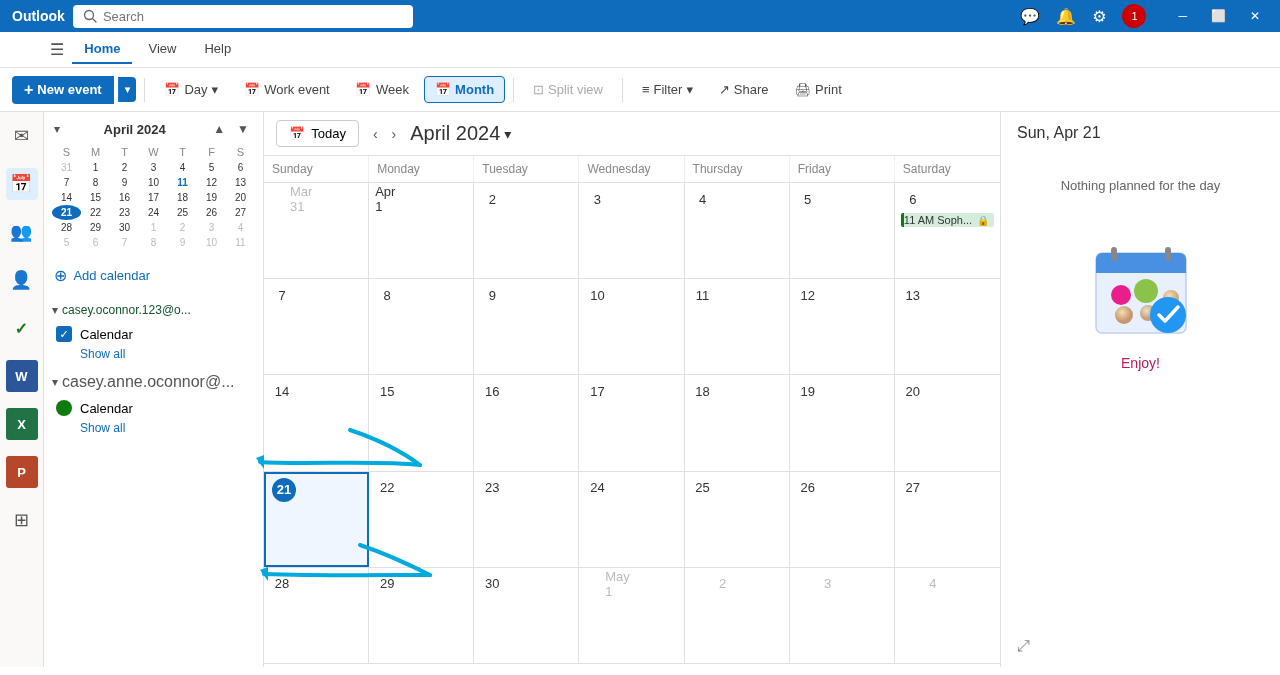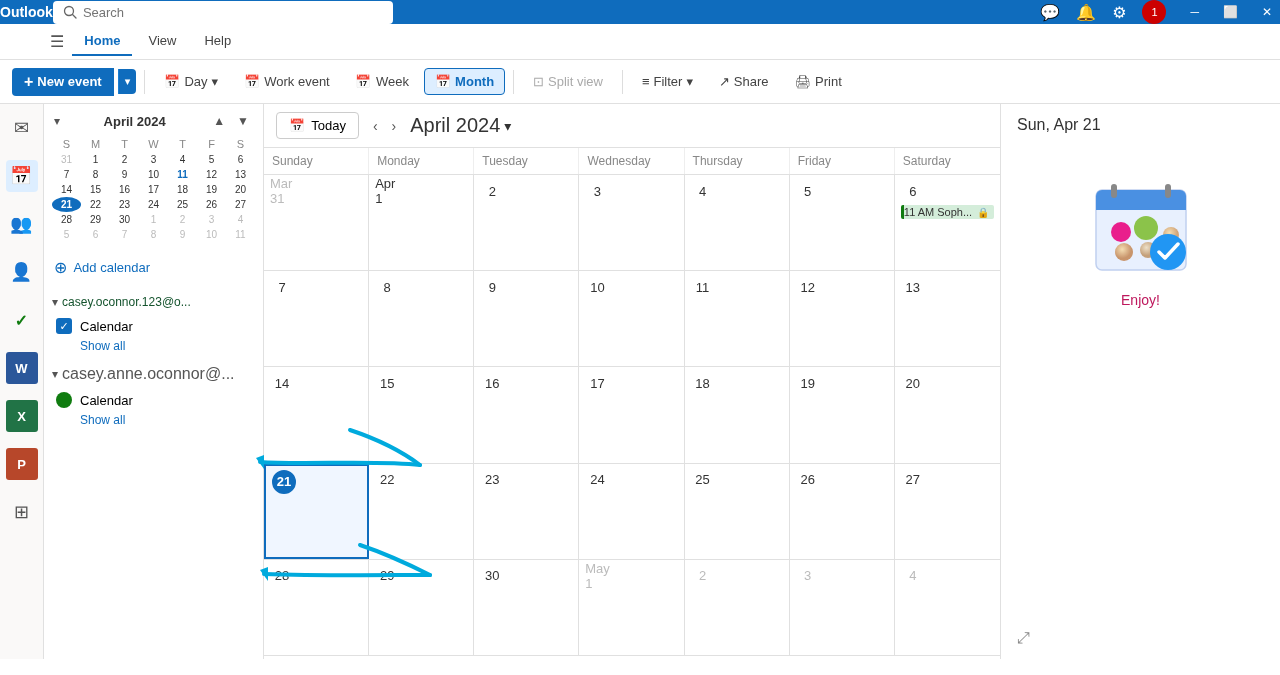--- a/index.html
+++ b/index.html
@@ -2,25 +2,25 @@
 <html><head>
   <meta charset="utf-8">
   <style>
     * { box-sizing: border-box; margin: 0; padding: 0; }
     body { font-family: 'Segoe UI', Arial, sans-serif; font-size: 13px; background: #fff; overflow: hidden; width: 1280px; height: 675px; }
 
     
     .titlebar {
       background: #0f6cbd;
       color: #fff;
-      height: 24px;
-      display: flex;
-      align-items: center;
-      padding: 0 0;
-      gap: 0;
+      height: 32px;
+      display: flex;
+      align-items: center;
+      padding: 0 12px;
+      gap: 8px;
     }
     .titlebar-title { font-size: 14px; font-weight: 600; color: #fff; }
     .search-bar {
       display: flex;
       align-items: center;
       background: #fff;
       border-radius: 4px;
       padding: 4px 10px;
       gap: 6px;
       width: 340px;
@@ -313,21 +313,21 @@
     }
     .cal-cell {
       border-right: 1px solid #e0e0e0;
       padding: 4px 6px;
       min-height: 90px;
       font-size: 13px;
       color: #333;
       position: relative;
     }
     .cal-cell:last-child { border-right: none; }
-    .cal-cell.other-month .cal-day-num { color: #bbb; }
+    .cal-cell.other-month .cal-day-num { color: #bbb; margin-left: 20px; }
     .cal-day-num {
       width: 24px;
       height: 24px;
       display: flex;
       align-items: center;
       justify-content: center;
       border-radius: 50%;
       font-size: 13px;
       cursor: pointer;
     }
@@ -754,20 +754,21 @@
             <div class="cal-cell other-month">
                 <span class="cal-day-num">4</span>
               </div>
           </div>
         </div>
       </div>
     </div>
 
     <div class="right-panel">
       <div class="right-panel-title">Sun, Apr 21</div>
+      <div class="nothing-planned">Nothing planned for the day</div>
       <div class="enjoy-illustration">
 
         <svg width="110" height="110" viewBox="0 0 110 110">
 
           <rect x="10" y="20" width="90" height="80" rx="6" ry="6" fill="#e8f0fe" stroke="#c0d0f0" stroke-width="1.5"></rect>
           <rect x="10" y="20" width="90" height="20" rx="6" ry="6" fill="#4a90e2"></rect>
           <rect x="10" y="30" width="90" height="10" fill="#4a90e2"></rect>
 
           <rect x="25" y="14" width="6" height="14" rx="3" fill="#888"></rect>
           <rect x="79" y="14" width="6" height="14" rx="3" fill="#888"></rect>

